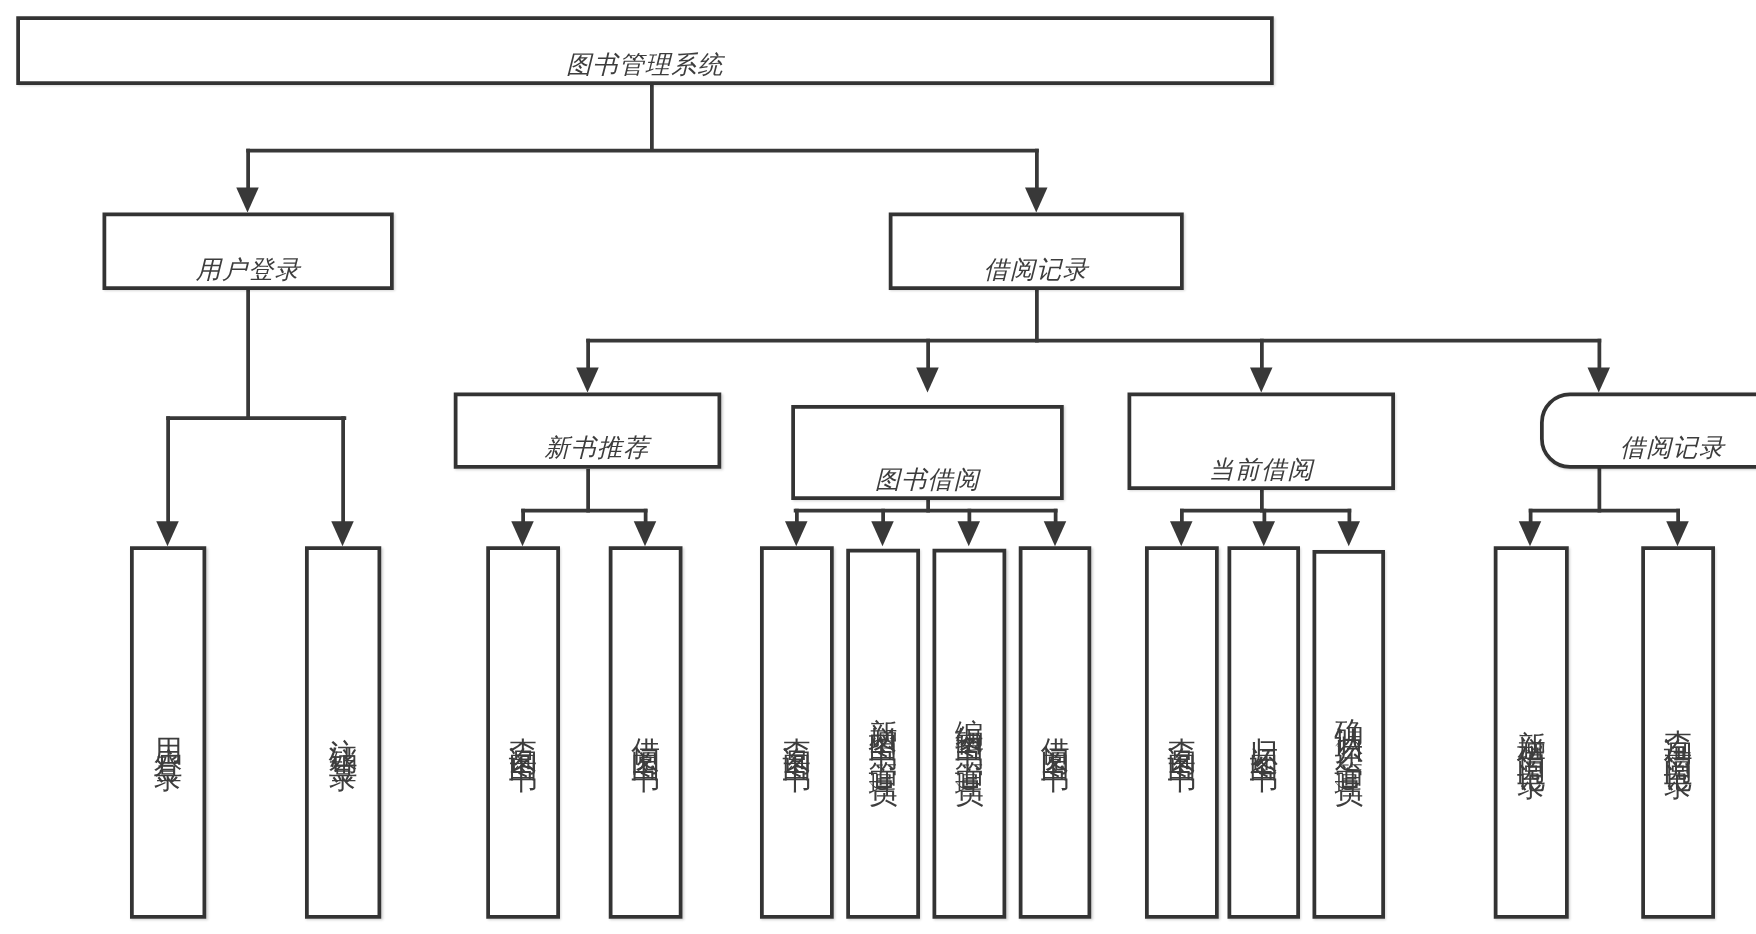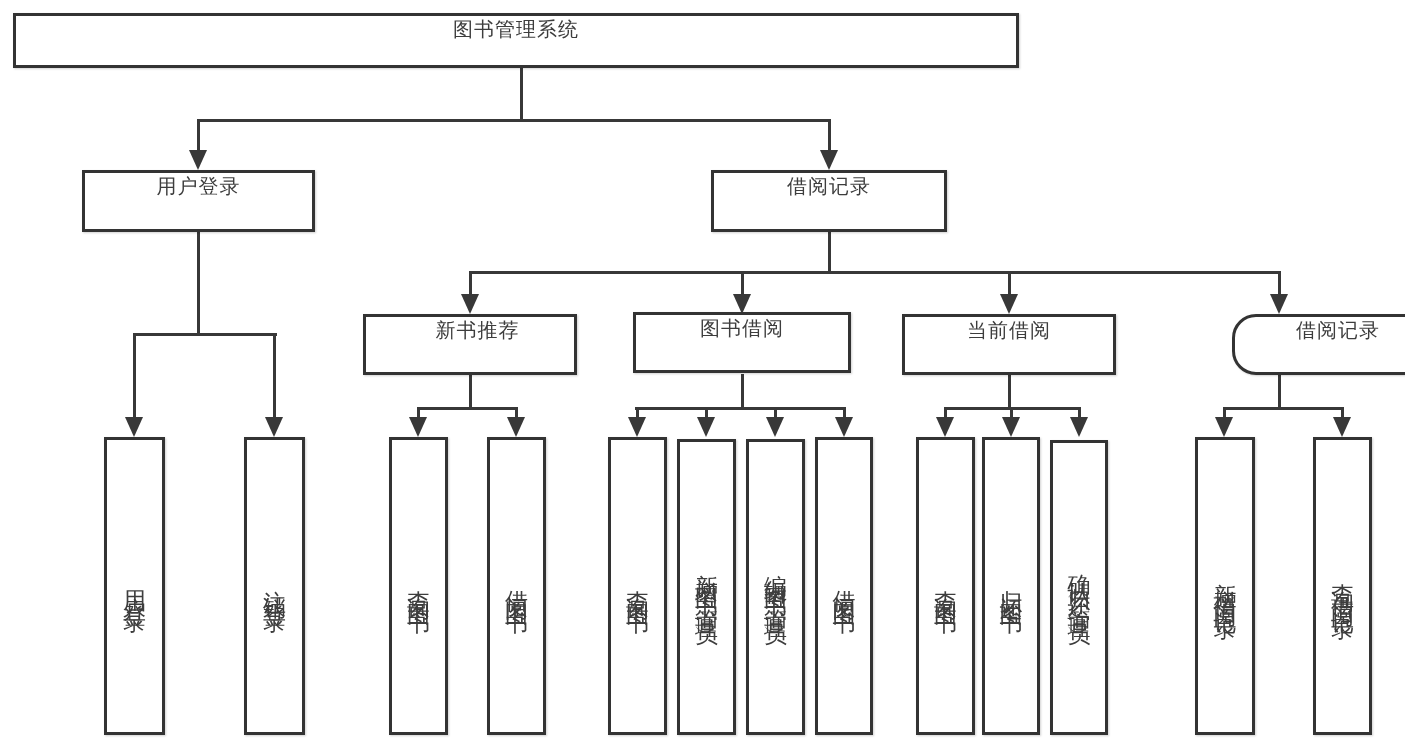--- a/index.html
+++ b/index.html
@@ -7,26 +7,27 @@
     position:relative;
     width:1405px;height:747px;
     background:#ffffff;
     font-family:"Liberation Sans","DejaVu Sans",sans-serif;
     overflow:hidden;
   }
   .node{
     position:absolute;
     background:#fff;
     border:3px solid #333333;
-    display:flex;align-items:flex-start;justify-content:center;
+    display:flex;align-items:flex-end;justify-content:center;
     color:#3d3d3d;
     font-size:20px;
     letter-spacing:1px;
     box-sizing:border-box;
     box-shadow:1px 1px 2px rgba(0,0,0,0.18);
+    font-style:italic;
   }
   .vnode{
     position:absolute;
     background:#fff;
     border:3px solid #333333;
     display:flex;align-items:center;justify-content:center;
     color:#3d3d3d;
     box-sizing:border-box;
     box-shadow:1px 1px 2px rgba(0,0,0,0.18);
   }
@@ -121,24 +122,24 @@
   <div class="node" style="left:82px;top:170px;width:233px;height:62px;">
     <span>用户登录</span>
   </div>
   <div class="node" style="left:711px;top:170px;width:236px;height:62px;">
     <span>借阅记录</span>
   </div>
 
   <div class="node" style="left:363px;top:314px;width:214px;height:61px;padding-left:15px;">
     <span>新书推荐</span>
   </div>
-  <div class="node" style="left:633px;top:312px;width:218px;height:61px;">
+  <div class="node" style="left:633px;top:324px;width:218px;height:76px;">
     <span>图书借阅</span>
   </div>
-  <div class="node" style="left:902px;top:314px;width:214px;height:61px;">
+  <div class="node" style="left:902px;top:314px;width:214px;height:78px;">
     <span>当前借阅</span>
   </div>
   <div class="node" style="left:1232px;top:314px;width:212px;height:61px;border-radius:24px;">
     <span>借阅记录</span>
   </div>
 
   <div class="vnode" style="left:104px;top:437px;width:61px;height:298px;">
     <span class="vtext">用户登录</span>
   </div>
   <div class="vnode" style="left:244px;top:437px;width:61px;height:298px;">

